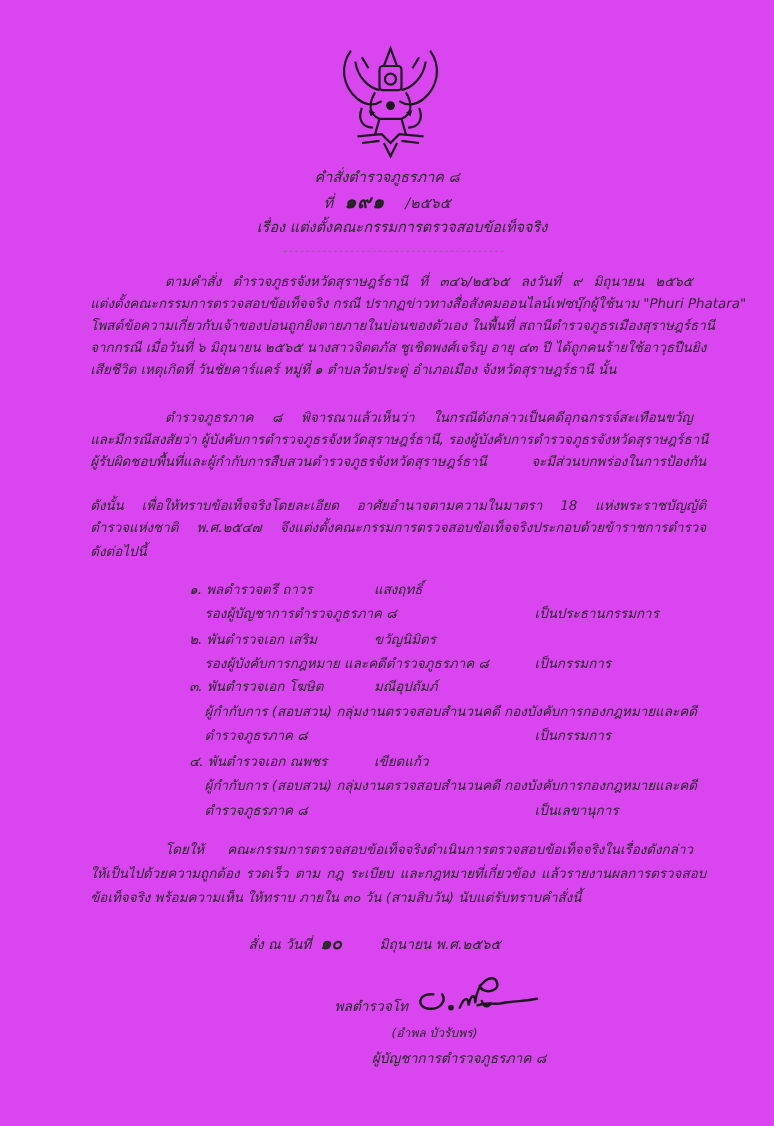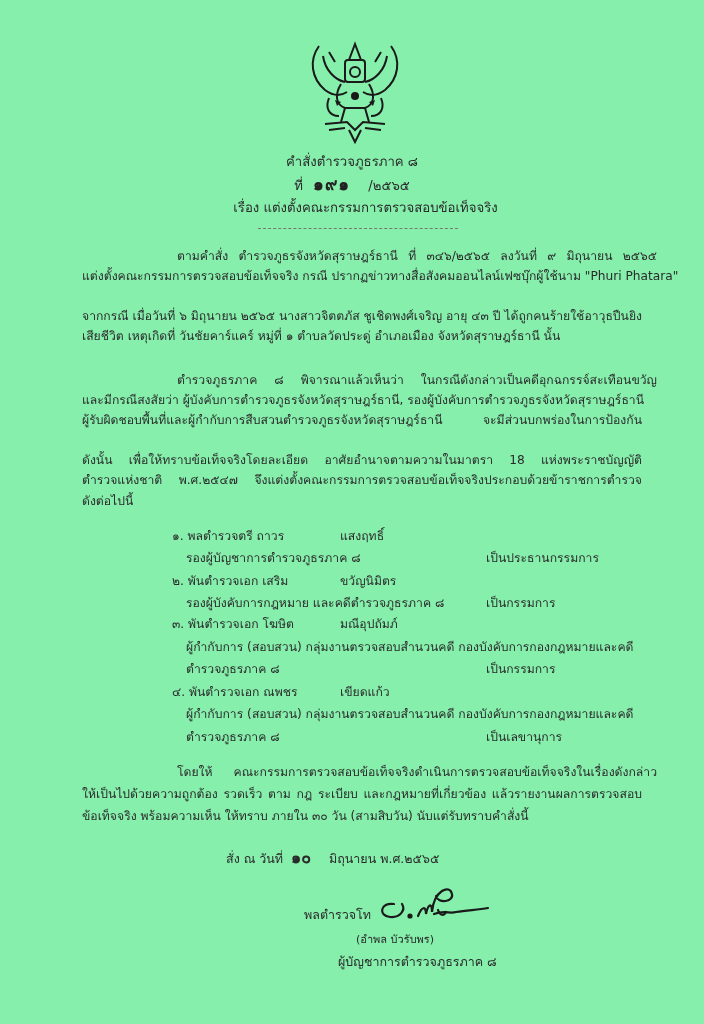--- a/index.html
+++ b/index.html
@@ -1,43 +1,43 @@
 <!DOCTYPE html>
 <html><head>
 <meta charset="utf-8">
 <style>
   html, body { margin: 0; padding: 0; background: #ffffff; }
   body {
     width: 704px; height: 1024px; position: relative; overflow: hidden;
     font-family: "DejaVu Sans", "Liberation Sans", sans-serif;
     color: #2a2a2a;
   }
-  .page { position: absolute; inset: 0; background: #86efac; }
+  .page { position: absolute; inset: 0; background: #d946ef; font-style: italic; }
   .emblem { position: absolute; left: 305px; top: 38px; width: 100px; height: 110px; }
   .center { position: absolute; left: 0; right: 0; text-align: center; font-size: 13.2px; line-height: 20px; }
   .title { top: 152px; }
   .number { top: 174px; }
   .number .hand { font-family: "DejaVu Serif", serif; font-size: 17px; font-weight: bold; letter-spacing: 1px; color: #222; margin: 0 14px 0 6px; }
   .subject { top: 198px; padding-left: 27px; }
   .divider { position: absolute; left: 258px; width: 200px; top: 228px; border-top: 1px dashed #777; }
 
   .line { position: absolute; left: 82px; font-size: 12.2px; line-height: 20px; white-space: nowrap; }
-  .line.indent { left: 177px; }
+  .line.indent { left: 150px; }
   .justify { width: 560px; text-align: justify; text-align-last: justify; }
   .justify.indent { width: 480px; }
 
   .member { position: absolute; font-size: 12.2px; line-height: 20px; white-space: nowrap; }
   .m-name { left: 172px; }
   .m-surname { position: absolute; font-size: 12.2px; line-height: 20px; left: 340px; white-space: nowrap; }
   .m-pos { left: 186px; }
   .m-role { position: absolute; font-size: 12.2px; line-height: 20px; left: 486px; white-space: nowrap; }
 
   .sig-date { position: absolute; top: 848px; left: 226px; font-size: 12.5px; line-height: 20px; white-space: nowrap; }
   .sig-date .hand { font-family: "DejaVu Serif", serif; font-size: 16px; font-weight: bold; margin: 0 14px 0 4px; }
-  .sig-date .month { margin-left: 0; }
+  .sig-date .month { margin-left: 16px; }
   .sig-rank { position: absolute; top: 905px; left: 304px; font-size: 12.5px; line-height: 20px; }
   .signature { position: absolute; left: 372px; top: 880px; width: 120px; height: 42px; }
   .sig-name { position: absolute; top: 930px; left: 356px; font-size: 11px; line-height: 20px; }
   .sig-title { position: absolute; top: 952px; left: 338px; font-size: 12.5px; line-height: 20px; }
 </style>
 </head>
 <body>
 
 <div class="page">
 
@@ -68,20 +68,21 @@
   <div class="center number">
     <span>ที่</span>
     <span class="hand">๑๙๑</span>
     <span>/๒๕๖๕</span>
   </div>
   <div class="center subject">เรื่อง  แต่งตั้งคณะกรรมการตรวจสอบข้อเท็จจริง</div>
   <div class="divider"></div>
 
   <div class="line indent justify" style="top:246px">ตามคำสั่ง ตำรวจภูธรจังหวัดสุราษฎร์ธานี ที่ ๓๔๖/๒๕๖๕ ลงวันที่ ๙ มิถุนายน ๒๕๖๕</div>
   <div class="line justify" style="top:266px">แต่งตั้งคณะกรรมการตรวจสอบข้อเท็จจริง กรณี ปรากฏข่าวทางสื่อสังคมออนไลน์เฟซบุ๊กผู้ใช้นาม "Phuri  Phatara"</div>
+  <div class="line justify" style="top:286px">โพสต์ข้อความเกี่ยวกับเจ้าของบ่อนถูกยิงตายภายในบ่อนของตัวเอง ในพื้นที่ สถานีตำรวจภูธรเมืองสุราษฎร์ธานี</div>
   <div class="line justify" style="top:306px">จากกรณี เมื่อวันที่ ๖ มิถุนายน ๒๕๖๕ นางสาวจิตตภัส ชูเชิดพงศ์เจริญ อายุ ๔๓ ปี ได้ถูกคนร้ายใช้อาวุธปืนยิง</div>
   <div class="line" style="top:326px">เสียชีวิต เหตุเกิดที่ วันชัยคาร์แคร์ หมู่ที่ ๑ ตำบลวัดประดู่ อำเภอเมือง จังหวัดสุราษฎร์ธานี นั้น</div>
 
   <div class="line indent justify" style="top:370px">ตำรวจภูธรภาค ๘ พิจารณาแล้วเห็นว่า ในกรณีดังกล่าวเป็นคดีอุกฉกรรจ์สะเทือนขวัญ</div>
   <div class="line justify" style="top:390px">และมีกรณีสงสัยว่า ผู้บังคับการตำรวจภูธรจังหวัดสุราษฎร์ธานี, รองผู้บังคับการตำรวจภูธรจังหวัดสุราษฎร์ธานี</div>
   <div class="line justify" style="top:410px">ผู้รับผิดชอบพื้นที่และผู้กำกับการสืบสวนตำรวจภูธรจังหวัดสุราษฎร์ธานี จะมีส่วนบกพร่องในการป้องกัน</div>
   <div class="line justify" style="top:450px">ดังนั้น เพื่อให้ทราบข้อเท็จจริงโดยละเอียด อาศัยอำนาจตามความในมาตรา 18 แห่งพระราชบัญญัติ</div>
   <div class="line justify" style="top:470px">ตำรวจแห่งชาติ พ.ศ.๒๕๔๗ จึงแต่งตั้งคณะกรรมการตรวจสอบข้อเท็จจริงประกอบด้วยข้าราชการตำรวจ</div>
   <div class="line" style="top:491px">ดังต่อไปนี้</div>
 

